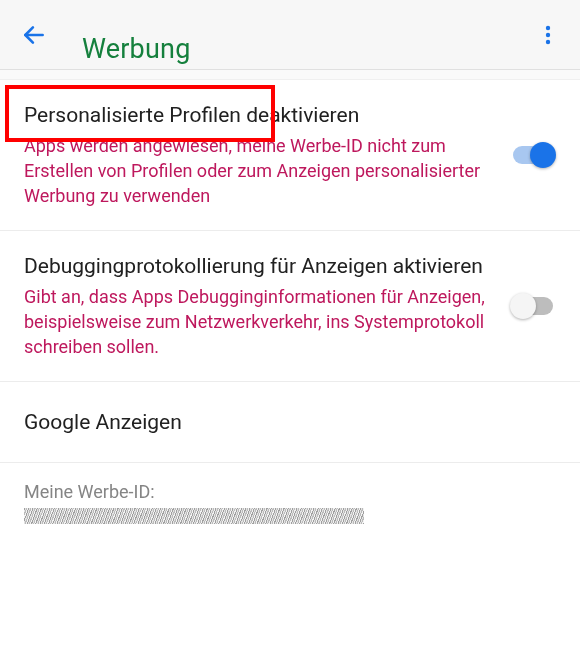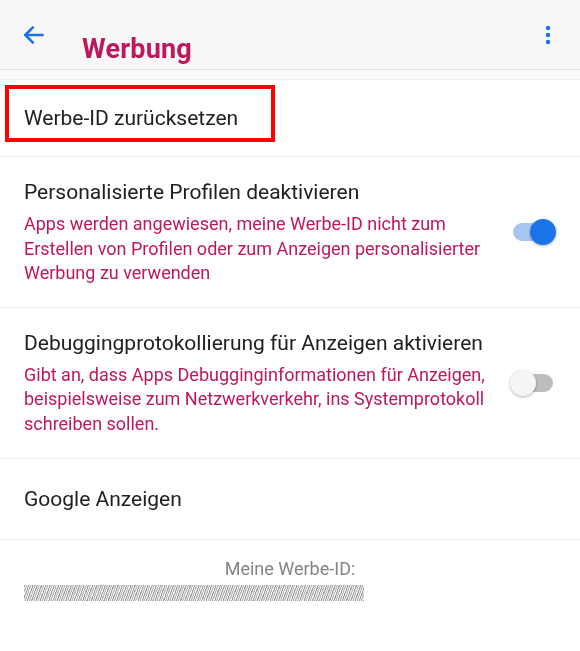--- a/index.html
+++ b/index.html
@@ -27,23 +27,23 @@
     .back-icon {
       width: 40px;
       height: 40px;
       display: flex;
       align-items: center;
       justify-content: center;
       cursor: pointer;
       color: #1a73e8;
     }
     .header-title {
-      color: #be185d;
+      color: #15803d;
       font-size: 27px;
-      font-weight: 700;
+      font-weight: 400;
       margin-left: 28px;
       letter-spacing: 0.2px;
       margin-top: 28px;
     }
     .more-icon {
       position: absolute;
       right: 12px;
       width: 40px;
       height: 40px;
       display: flex;
@@ -115,21 +115,20 @@
     }
     .toggle.off .toggle-track {
       background: #bdbdbd;
     }
     .toggle.off .toggle-thumb {
       background: #f5f5f5;
       left: 0;
     }
     .my-id-section {
       padding: 18px 24px 10px 24px;
-      text-align: center;
     }
     .my-id-label {
       font-size: 18px;
       color: #858585;
     }
     .blurred-id {
       margin-top: 6px;
       width: 340px;
       height: 16px;
       background: repeating-linear-gradient(
@@ -167,25 +166,20 @@
       <svg width="24" height="24" viewBox="0 0 24 24" fill="currentColor">
         <circle cx="12" cy="5" r="2.2"></circle>
         <circle cx="12" cy="12" r="2.2"></circle>
         <circle cx="12" cy="19" r="2.2"></circle>
       </svg>
     </div>
   </div>
 
   <div class="gap"></div>
 
-  <div class="item" style="padding-top:24px;padding-bottom:24px;">
-    <div class="item-content">
-      <div class="item-title">Werbe-ID zurücksetzen</div>
-    </div>
-  </div>
 
   <div class="item">
     <div class="item-content">
       <div class="item-title">Personalisierte Profilen deaktivieren</div>
       <div class="item-desc">Apps werden angewiesen, meine Werbe-ID nicht zum Erstellen von Profilen oder zum Anzeigen personalisierter Werbung zu verwenden</div>
     </div>
     <div class="toggle on">
       <div class="toggle-track"></div>
       <div class="toggle-thumb"></div>
     </div>

